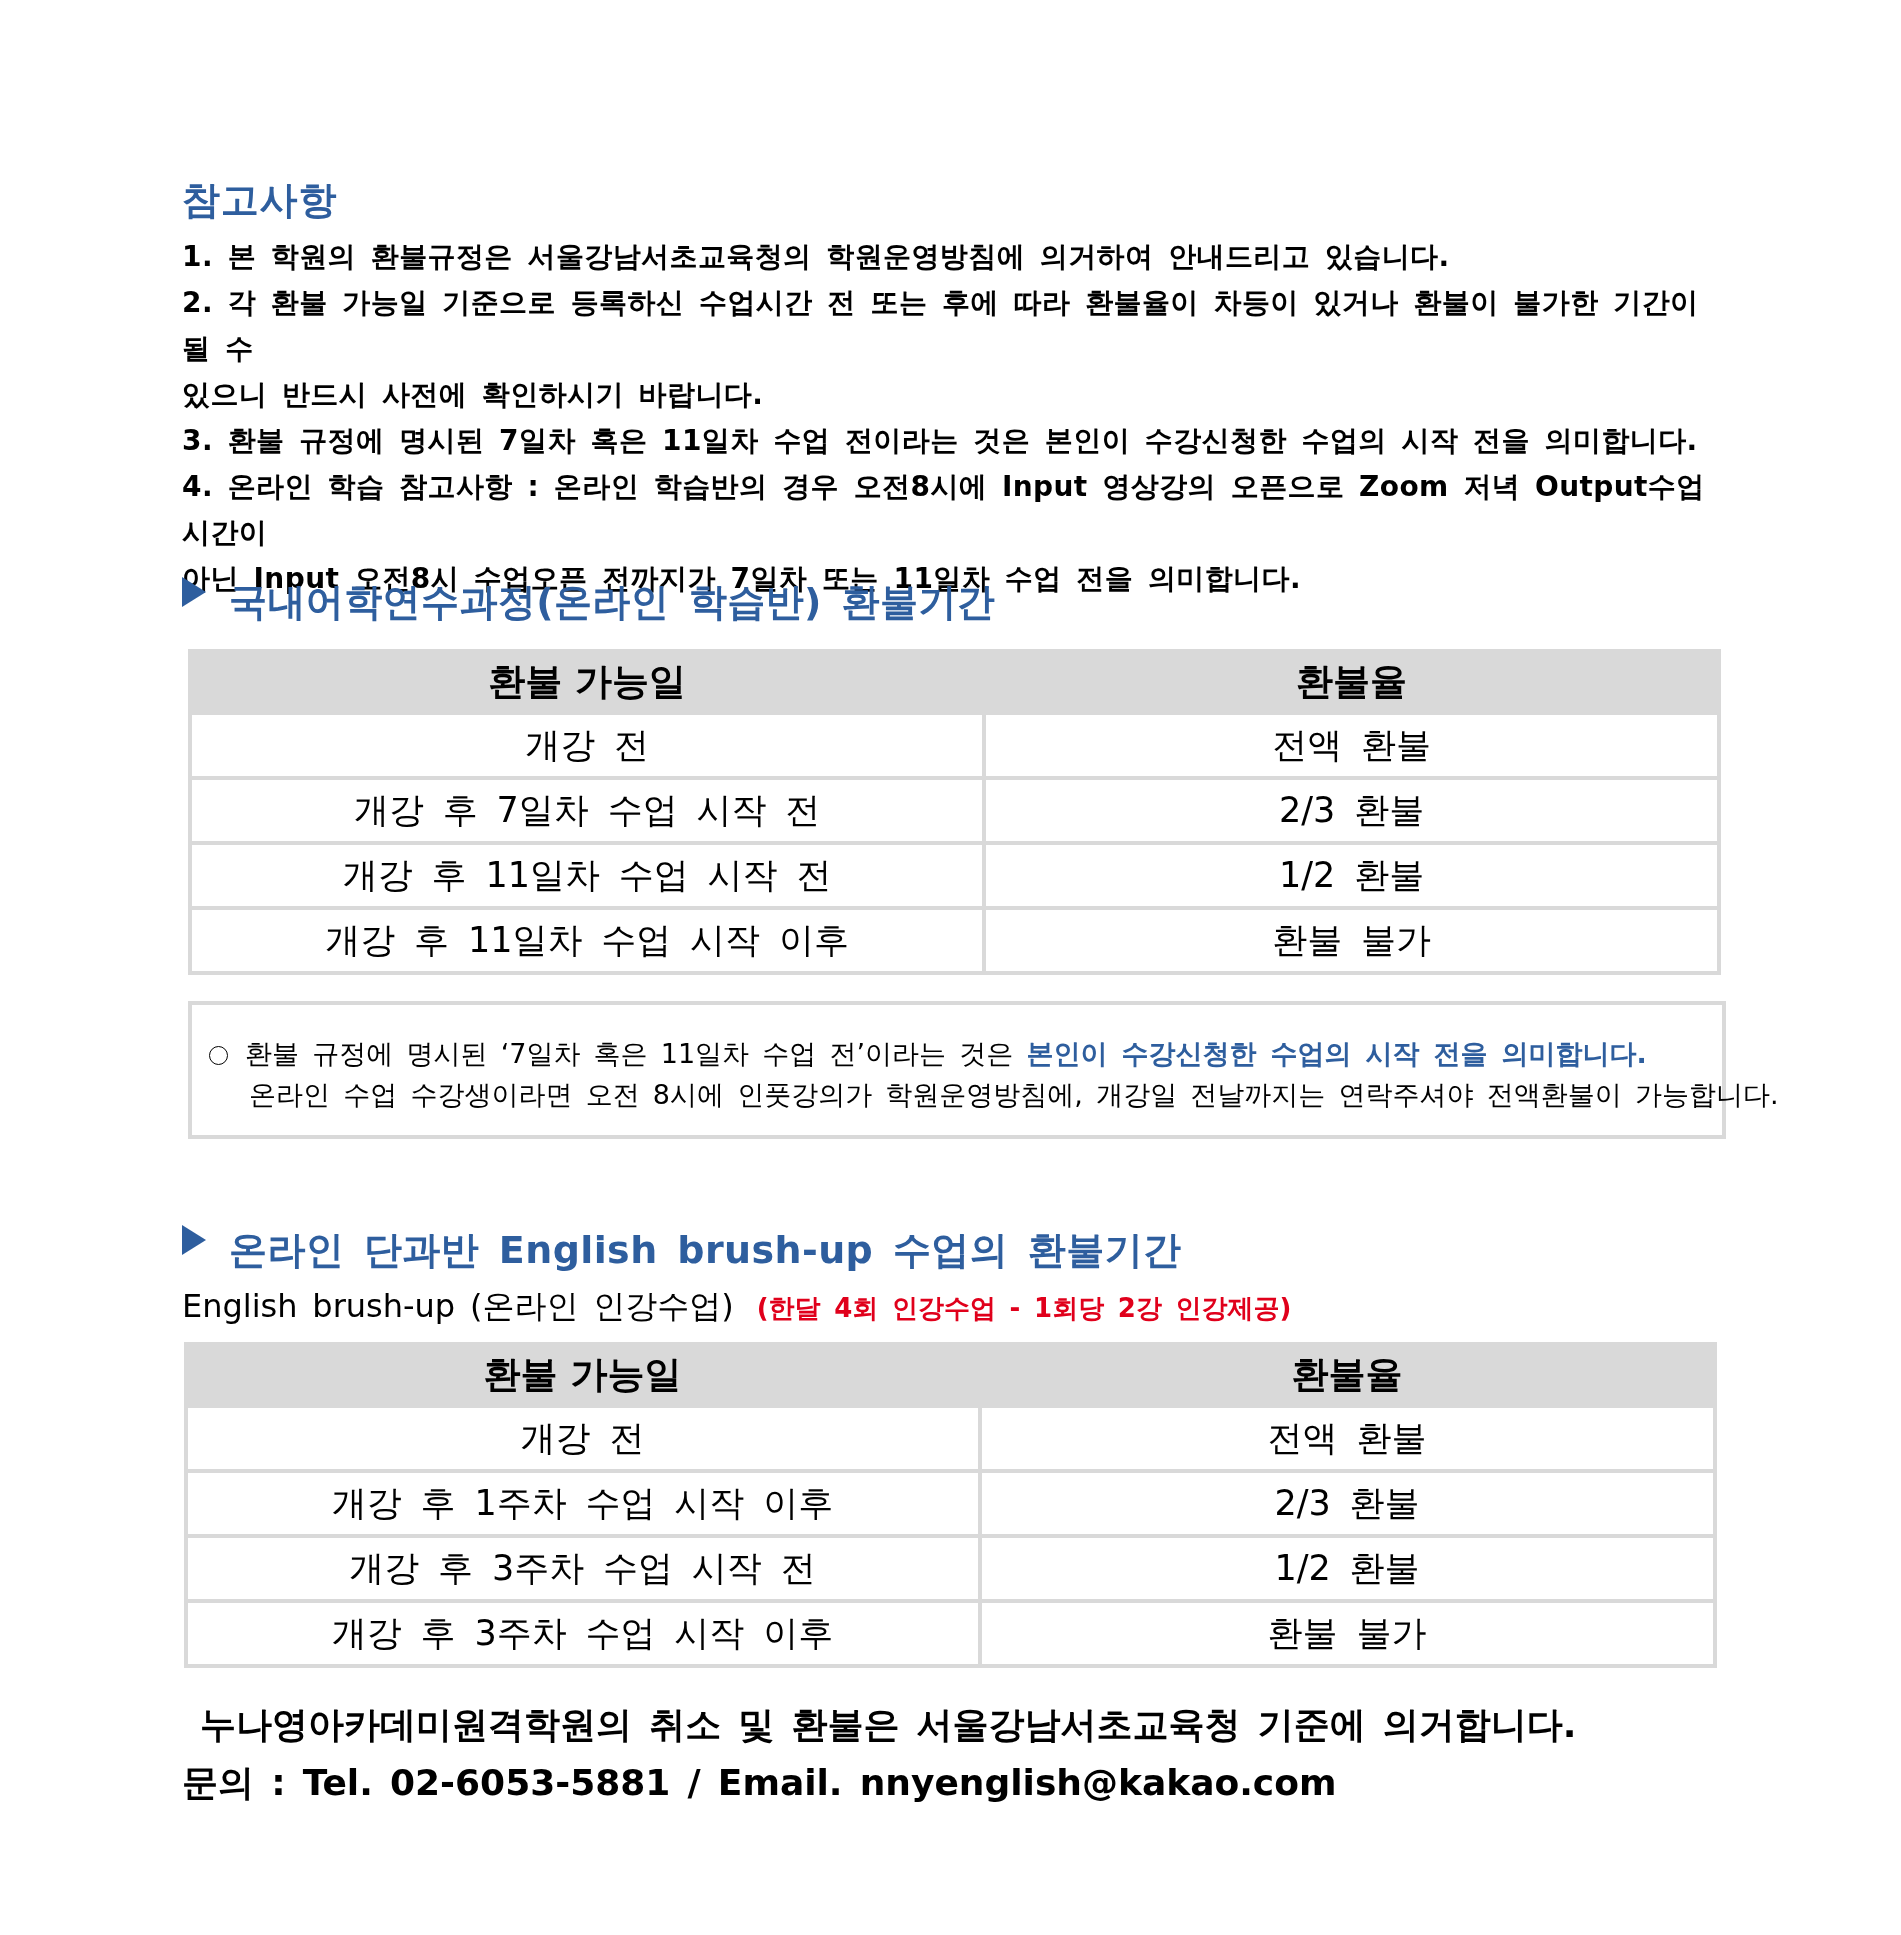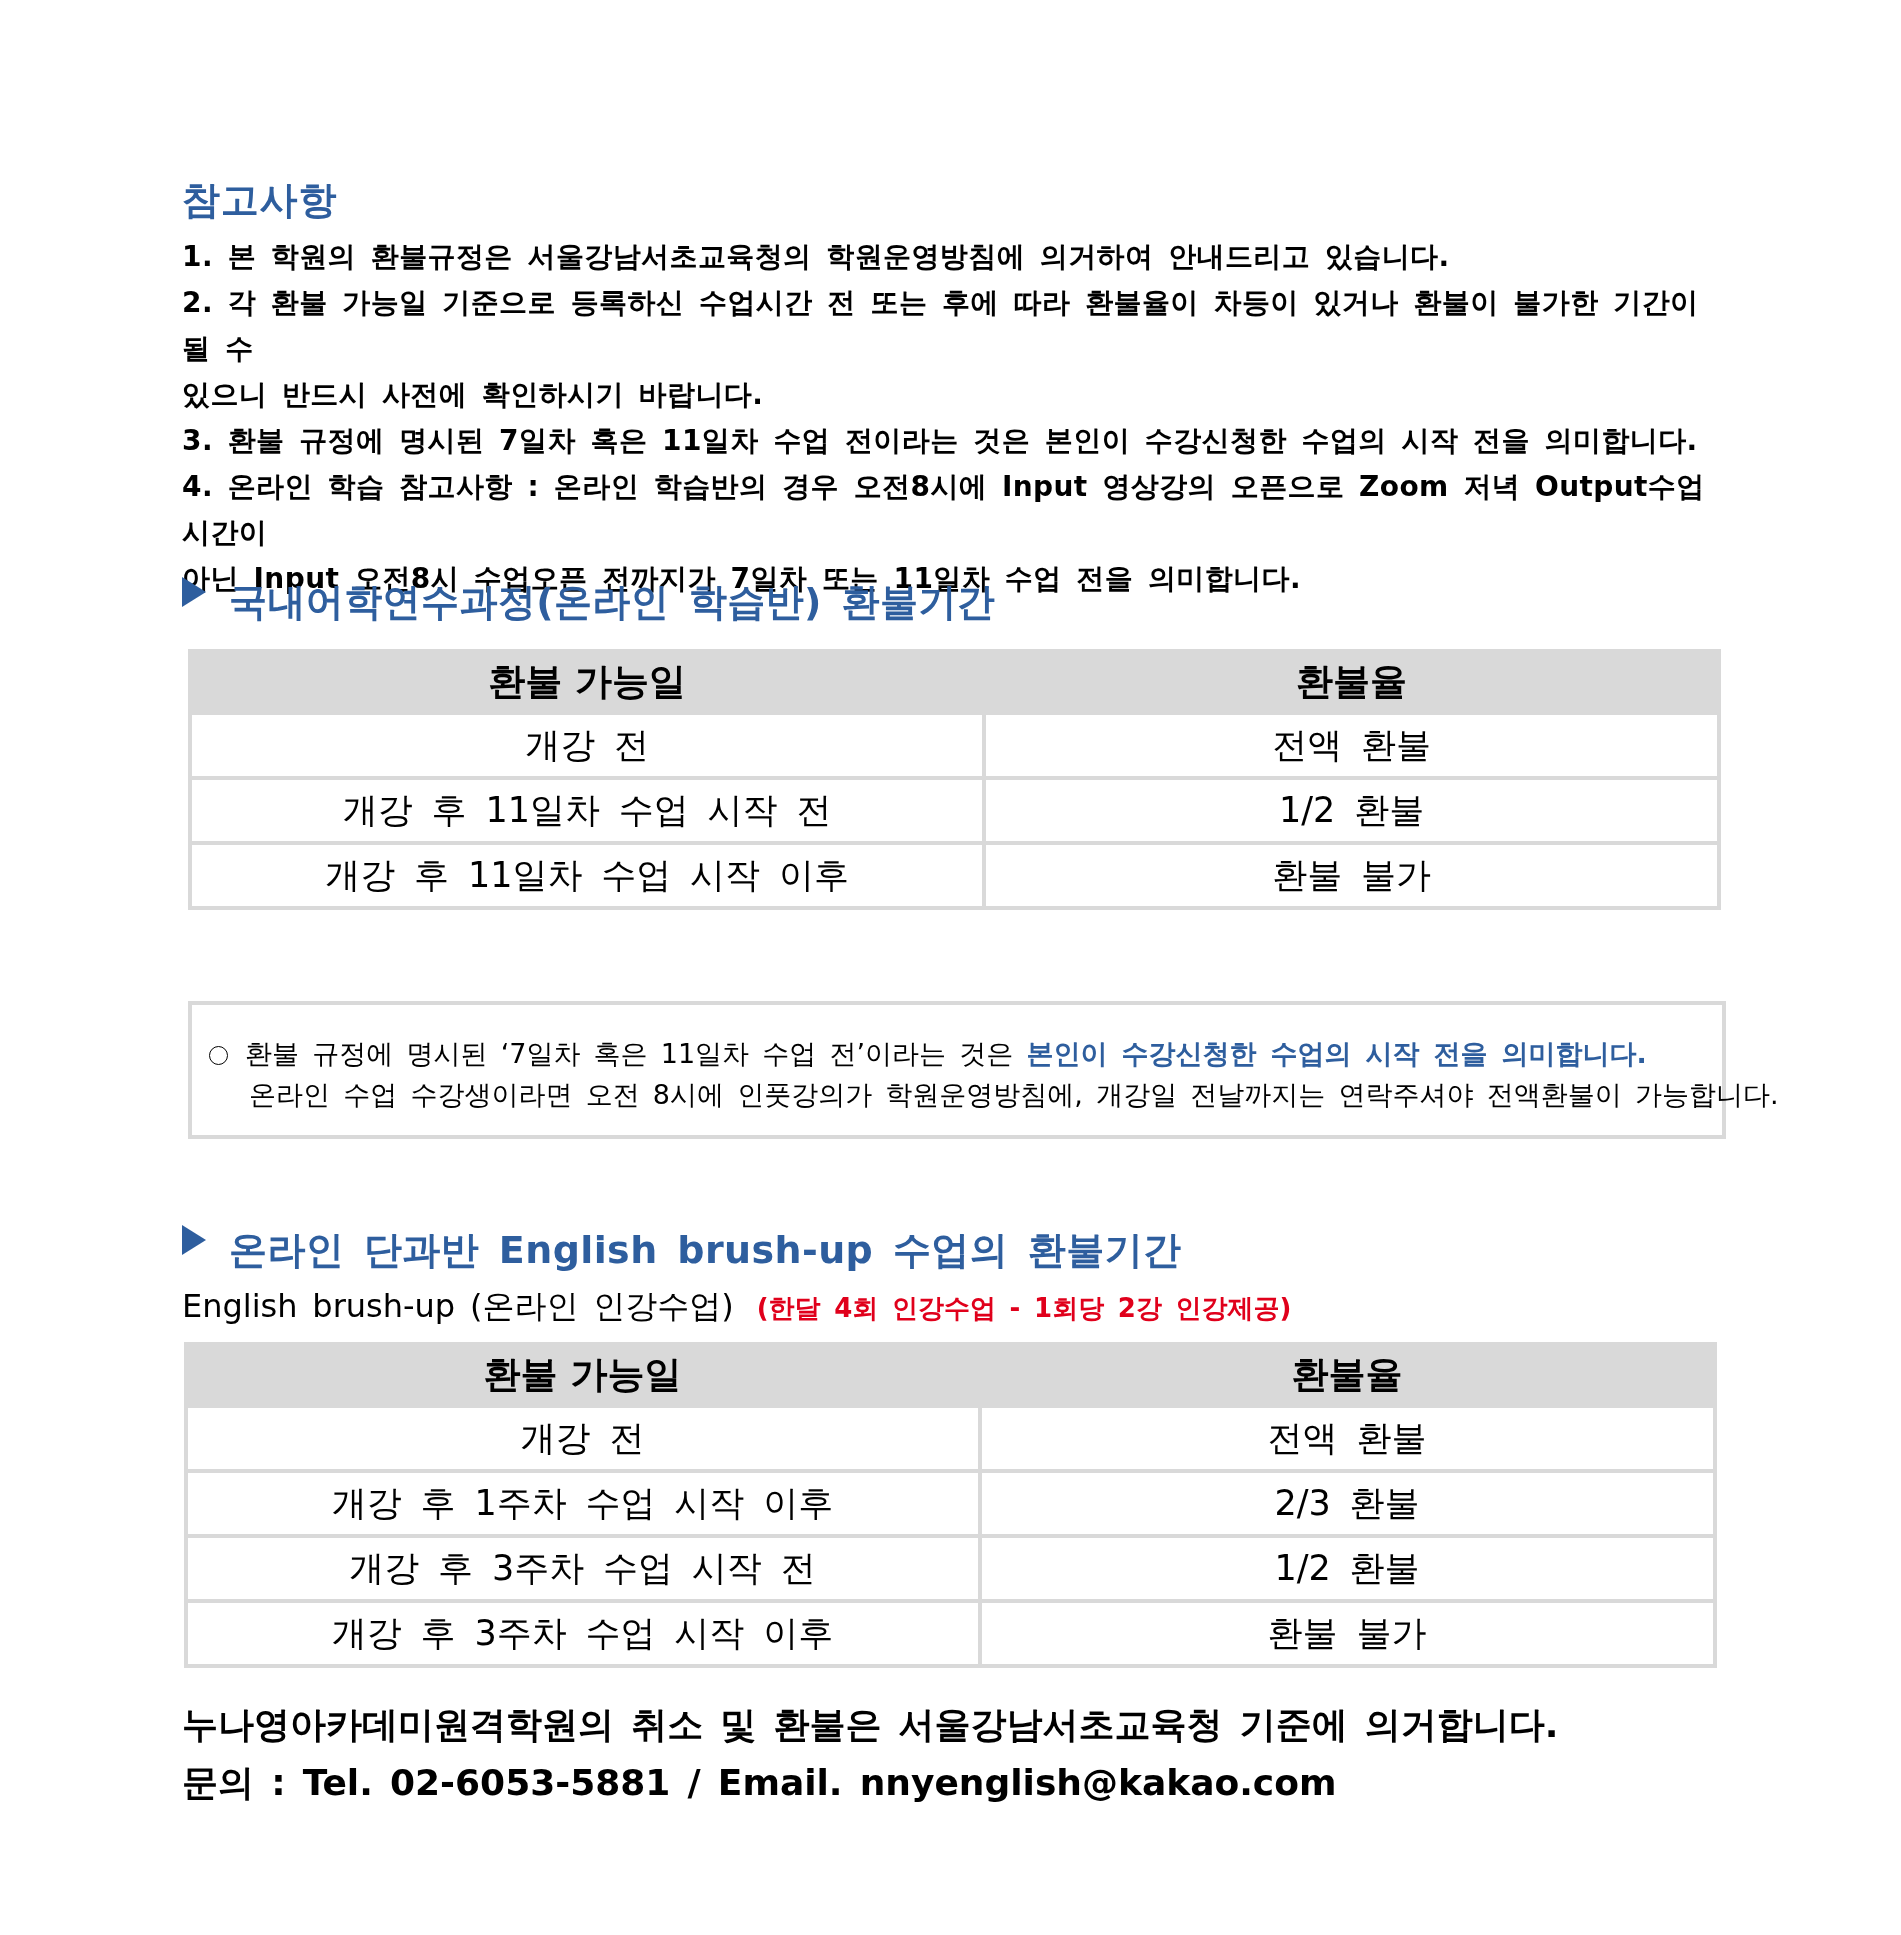--- a/index.html
+++ b/index.html
@@ -83,20 +83,24 @@
     <tbody>
         <tr>
       <th class="c1">환불 가능일</th>
       <th class="c2">환불율</th>
     </tr>
     <tr>
       <td>개강 전</td>
       <td>전액 환불</td>
     </tr>
     <tr>
+      <td>개강 후 7일차 수업 시작 전</td>
+      <td>2/3 환불</td>
+    </tr>
+    <tr>
       <td>개강 후 11일차 수업 시작 전</td>
       <td>1/2 환불</td>
     </tr>
     <tr>
       <td>개강 후 11일차 수업 시작 이후</td>
       <td>환불 불가</td>
     </tr>
   </tbody>
     </table>
 
@@ -136,17 +140,17 @@
       <td>개강 후 3주차 수업 시작 전</td>
       <td>1/2 환불</td>
     </tr>
     <tr>
       <td>개강 후 3주차 수업 시작 이후</td>
       <td>환불 불가</td>
     </tr>
   </tbody>
     </table>
 
-  <div class="footer" style="top:1701px;">누나영아카데미원격학원의 취소 및 환불은 서울강남서초교육청 기준에 의거합니다.</div>
+  <div class="footer" style="top:1701px;margin-left:18px;">누나영아카데미원격학원의 취소 및 환불은 서울강남서초교육청 기준에 의거합니다.</div>
   <div class="footer" style="top:1759px;">문의 : Tel. 02-6053-5881 / Email. nnyenglish@kakao.com</div>
 
 </div>
 
 
 </body></html>

